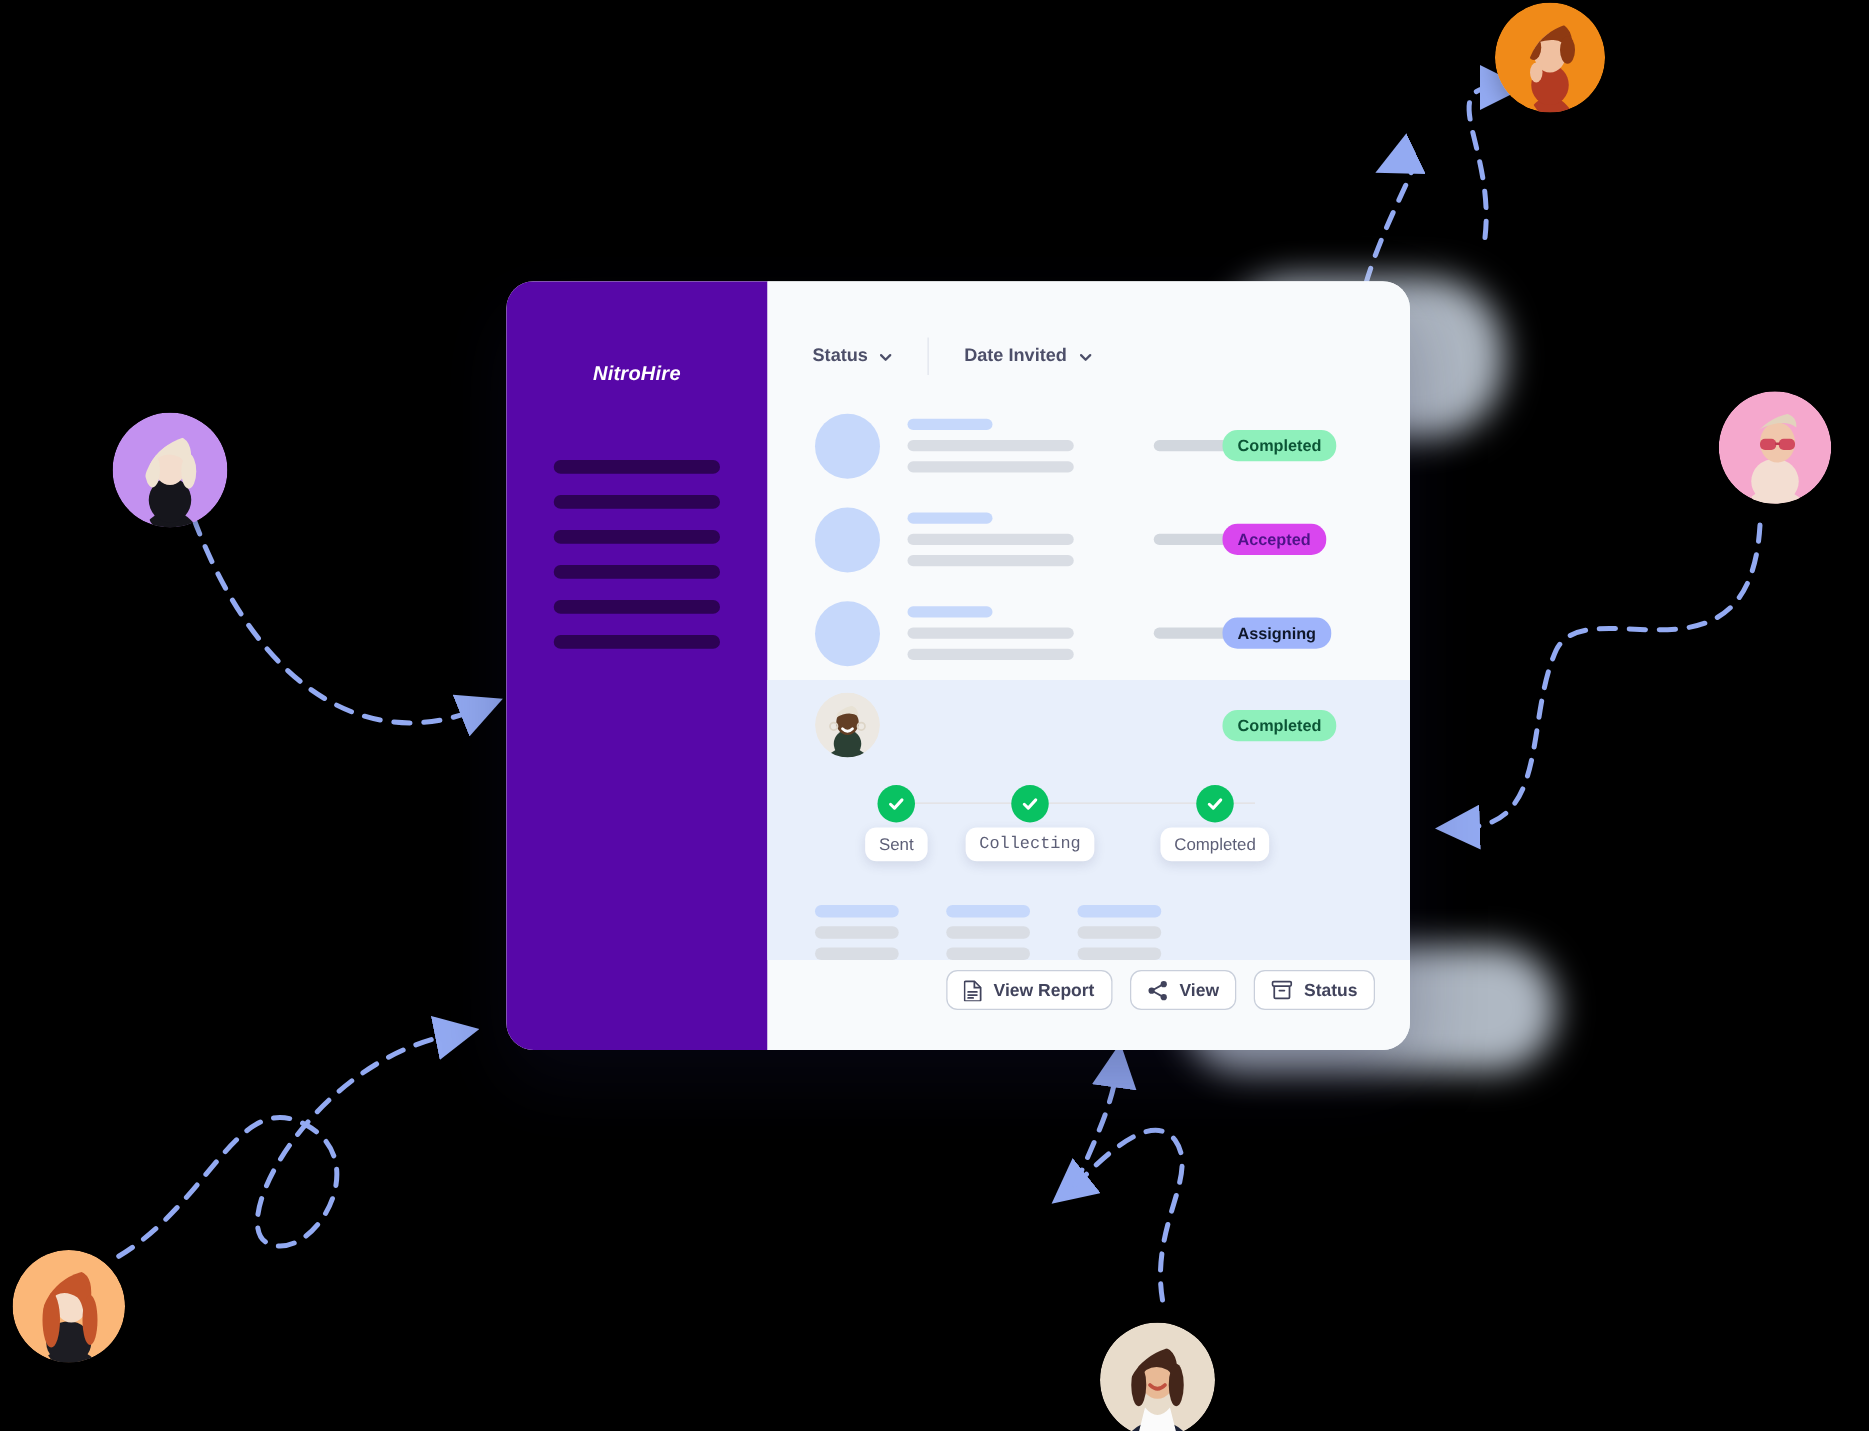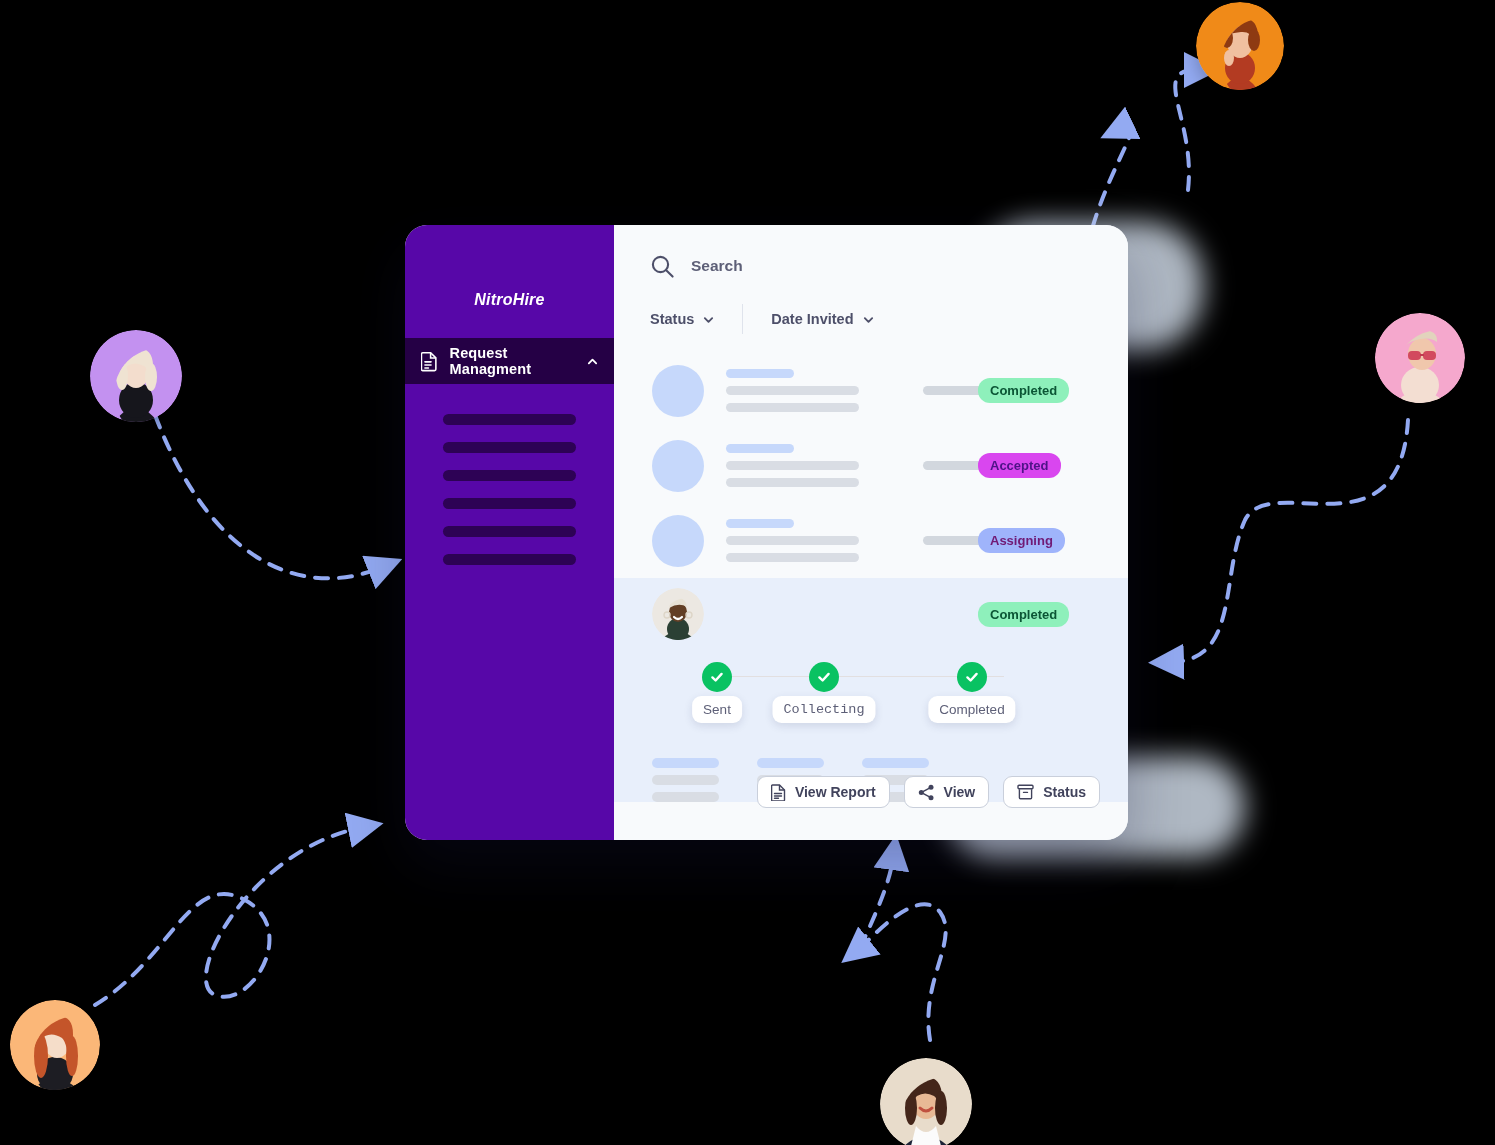--- a/index.html
+++ b/index.html
@@ -188,52 +188,34 @@
   <div class="glow" style="left:975px;top:222px;width:228px;height:128px;"></div>
   <div class="glow" style="left:945px;top:757px;width:300px;height:100px;"></div>
 
   <div id="card">
 
     <div id="sidebar">
       <div id="brand">
         <span class="logo">NitroHire</span>
       </div>
 
-      <div id="navactive">
-        <svg width="19" height="22" viewBox="0 0 19 22">
-          <path d="M2 1.5h9l6 6v13a1.5 1.5 0 0 1-1.5 1.5H2A1.5 1.5 0 0 1 .5 20.5V3A1.5 1.5 0 0 1 2 1.5z" fill="none" stroke="#fff" stroke-width="1.8"></path>
-          <path d="M11 1.5V7.5h6" fill="none" stroke="#fff" stroke-width="1.8"></path>
-          <path d="M4.5 12h7M4.5 15.5h7M4.5 19h4" stroke="#fff" stroke-width="1.8" stroke-linecap="round"></path>
-        </svg>
-        <span class="lbl">Request Managment</span>
-        <svg class="chev" viewBox="0 0 12 12" style="margin-left:auto;">
-          <path d="M2 8 L6 4 L10 8" fill="none" stroke="#fff" stroke-width="2" stroke-linecap="round" stroke-linejoin="round"></path>
-        </svg>
-      </div>
 
       <div id="sk-nav">
         <div class="bar"></div>
         <div class="bar"></div>
         <div class="bar"></div>
         <div class="bar"></div>
         <div class="bar"></div>
         <div class="bar"></div>
       </div>
     </div>
 
     <div id="content">
 
       <div id="topbar">
-        <div id="searchrow">
-          <svg width="25" height="25" viewBox="0 0 25 25">
-            <circle cx="10.5" cy="10.5" r="7.6" fill="none" stroke="#4d4f69" stroke-width="2.1"></circle>
-            <path d="M16.2 16.2 L22.6 22.6" stroke="#4d4f69" stroke-width="2.1" stroke-linecap="round"></path>
-          </svg>
-          <span class="stxt">Search</span>
-        </div>
 
         <div id="filters">
           <div class="filt">
             <span>Status</span>
             <svg class="chev" viewBox="0 0 12 12">
               <path d="M2 4.5 L6 8.5 L10 4.5" fill="none" stroke="#4d4f69" stroke-width="2" stroke-linecap="round" stroke-linejoin="round"></path>
             </svg>
           </div>
           <div id="fdiv"></div>
           <div class="filt">
@@ -270,21 +252,21 @@
         </div>
 
         <div class="row">
           <div class="av"></div>
           <div class="lines">
             <div class="b1"></div>
               <div class="b2"></div>
               <div class="b3"></div>
           </div>
           <div class="mid"></div>
-          <span class="badge" style="background:#9fb4fb;color:#701a75;">Assigning</span>
+          <span class="badge" style="background:#9fb4fb;color:#0f172a;">Assigning</span>
         </div>
 
         <div id="hirow">
           <div class="top">
             <div class="avimg">
               <svg viewBox="0 0 52 52" style="width:52px;height:52px;">
                 <circle cx="26" cy="26" r="26" fill="#ece8e2"></circle>
                 <g clip-path="circle(26px at 26px 26px)">
                   <path d="M9 52 q17 -18 34 0 z" fill="#2b4034"></path>
                   <ellipse cx="26" cy="41" rx="11" ry="11" fill="#2b4034"></ellipse>

